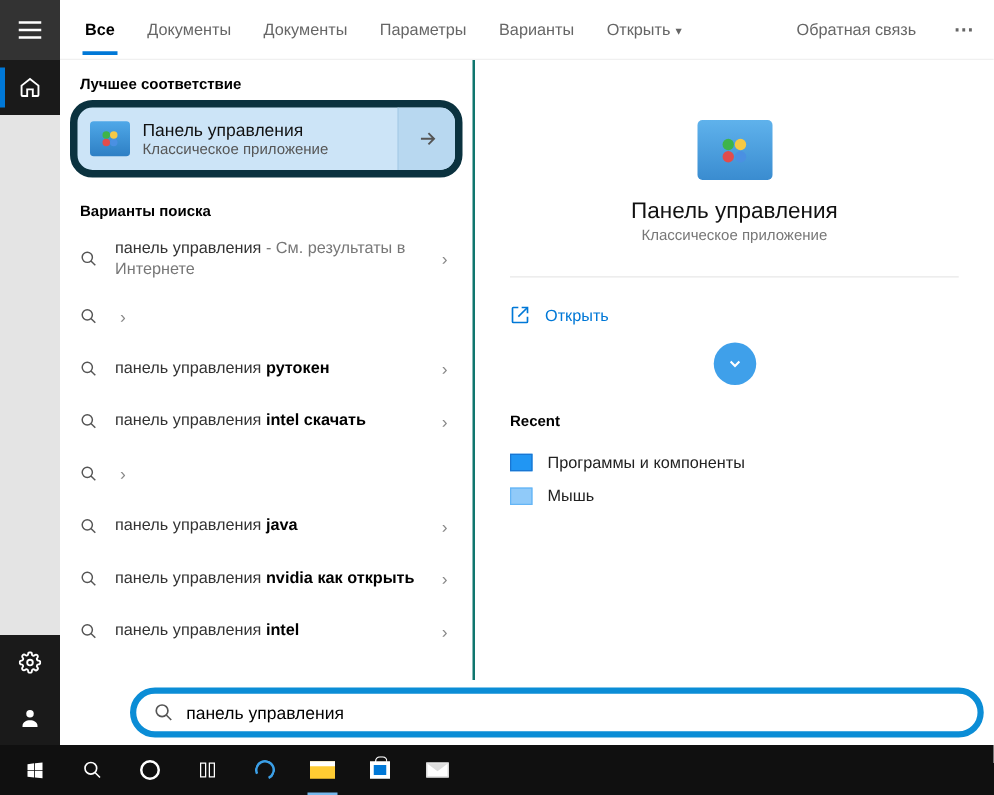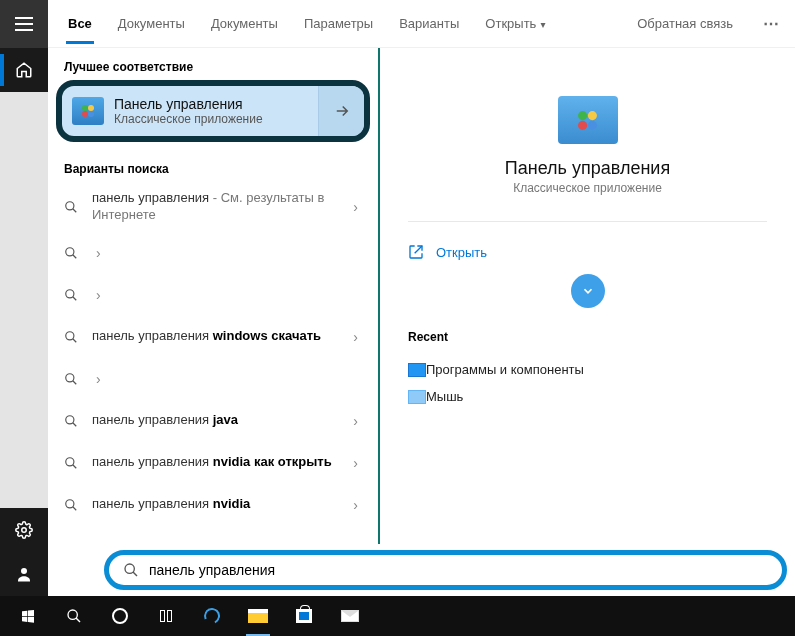--- a/index.html
+++ b/index.html
@@ -55,21 +55,21 @@
 .right-pane { flex: 1; display: flex; flex-direction: column; padding: 18px 28px; overflow-y: auto; }
 .rp-center { display: flex; flex-direction: column; align-items: center; padding-top: 30px; }
 .rp-icon { width: 60px; height: 48px; background: linear-gradient(#5fb2ec,#3a8cd0); border-radius: 4px; display: flex; align-items: center; justify-content: center; margin-bottom: 14px; }
 .rp-icon-inner { width: 13px; height: 13px; border-radius: 50%; background: #3eb44a; box-shadow: 14px 0 0 #f6c945, 0 14px 0 #e24c4c, 14px 14px 0 #4a90e2; transform: scale(0.7) translate(-7px,-7px); }
 .rp-title { font-size: 18px; color: #111; margin-bottom: 2px; }
 .rp-sub { font-size: 12px; color: #777; }
 .rp-divider { height: 1px; background: #e8e8e8; margin: 26px 0 18px; }
 .rp-action { display: flex; align-items: center; gap: 12px; color: #0078d7; font-size: 13px; cursor: pointer; padding: 4px 0; }
 .rp-expand { width: 34px; height: 34px; border-radius: 50%; background: #3fa0ea; color: #fff; display: flex; align-items: center; justify-content: center; align-self: center; margin-top: 10px; cursor: pointer; }
 .rp-recent-label { font-size: 12px; font-weight: 600; margin: 22px 0 12px; }
-.rp-recent-item { display: flex; align-items: center; padding: 6px 0; font-size: 13px; color: #222; cursor: pointer; }
+.rp-recent-item { display: flex; align-items: center; gap: 12px; padding: 6px 0; font-size: 13px; color: #222; cursor: pointer; }
 .rp-recent-icon-a { width: 18px; height: 14px; background: #2196f3; border: 1px solid #1976d2; }
 .rp-recent-icon-b { width: 18px; height: 14px; background: #90caf9; border: 1px solid #64b5f6; }
 
 .search-wrap { padding: 6px 8px 6px 56px; background: #fff; }
 .search-field { border: 5px solid #0b8dd6; border-radius: 22px; height: 40px; display: flex; align-items: center; padding: 0 14px; gap: 10px; }
 .search-field input { border: none; outline: none; font-size: 14px; flex: 1; background: transparent; }
 
 .taskbar { height: 40px; background: #101010; display: flex; align-items: center; padding: 0 6px; gap: 2px; }
 .tb-item { width: 44px; height: 40px; display: flex; align-items: center; justify-content: center; color: #fff; cursor: pointer; }
 .tb-win { font-size: 18px; }
@@ -178,30 +178,31 @@
                 </div>
                 <div class="r-chev">›</div>
               </div>
               <div class="result">
                 <div class="r-icon">
                   <svg width="14" height="14" viewBox="0 0 24 24" fill="none" stroke="currentColor" stroke-width="2">
                     <circle cx="10" cy="10" r="7"></circle>
                     <path d="M21 21l-6-6"></path>
                   </svg>
                 </div>
-                <div class="r-chev">›</div>
-              </div>
-              <div class="result">
-                <div class="r-icon">
-                  <svg width="14" height="14" viewBox="0 0 24 24" fill="none" stroke="currentColor" stroke-width="2">
-                    <circle cx="10" cy="10" r="7"></circle>
-                    <path d="M21 21l-6-6"></path>
-                  </svg>
-                </div>
-                <div class="r-text"><span>панель управления </span><span class="bold">windows скачать</span></div>
+                <div class="r-text"><span>панель управления </span><span class="bold">рутокен</span></div>
+                <div class="r-chev">›</div>
+              </div>
+              <div class="result">
+                <div class="r-icon">
+                  <svg width="14" height="14" viewBox="0 0 24 24" fill="none" stroke="currentColor" stroke-width="2">
+                    <circle cx="10" cy="10" r="7"></circle>
+                    <path d="M21 21l-6-6"></path>
+                  </svg>
+                </div>
+                <div class="r-text"><span>панель управления </span><span class="bold">intel скачать</span></div>
                 <div class="r-chev">›</div>
               </div>
               <div class="result">
                 <div class="r-icon">
                   <svg width="14" height="14" viewBox="0 0 24 24" fill="none" stroke="currentColor" stroke-width="2">
                     <circle cx="10" cy="10" r="7"></circle>
                     <path d="M21 21l-6-6"></path>
                   </svg>
                 </div>
                 <div class="r-chev">›</div>
@@ -226,21 +227,21 @@
                 <div class="r-text"><span>панель управления </span><span class="bold">nvidia как открыть</span></div>
                 <div class="r-chev">›</div>
               </div>
               <div class="result">
                 <div class="r-icon">
                   <svg width="14" height="14" viewBox="0 0 24 24" fill="none" stroke="currentColor" stroke-width="2">
                     <circle cx="10" cy="10" r="7"></circle>
                     <path d="M21 21l-6-6"></path>
                   </svg>
                 </div>
-                <div class="r-text"><span>панель управления </span><span class="bold">nvidia</span></div>
+                <div class="r-text"><span>панель управления </span><span class="bold">intel</span></div>
                 <div class="r-chev">›</div>
               </div>
             </div>
         </div>
 
         <div class="right-pane">
           <div class="rp-center">
             <div class="rp-icon">
                 <div class="rp-icon-inner"></div>
               </div>

